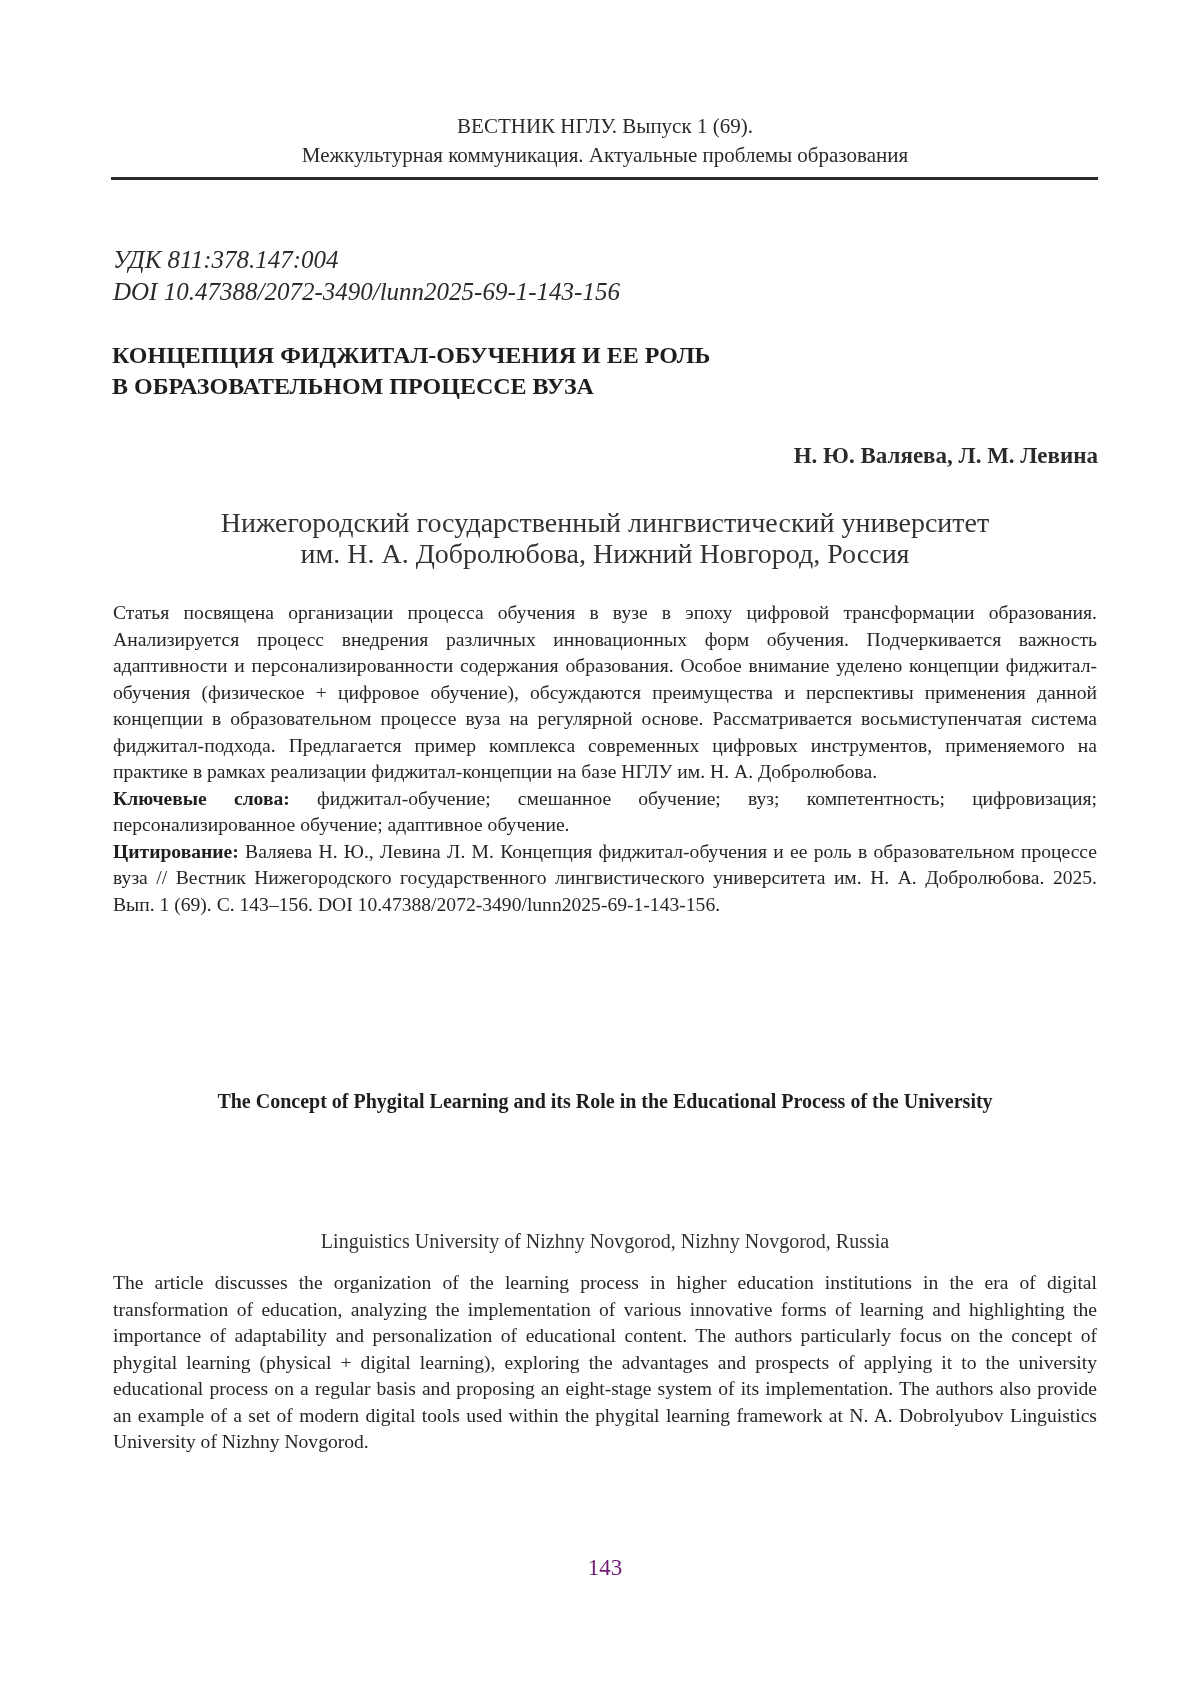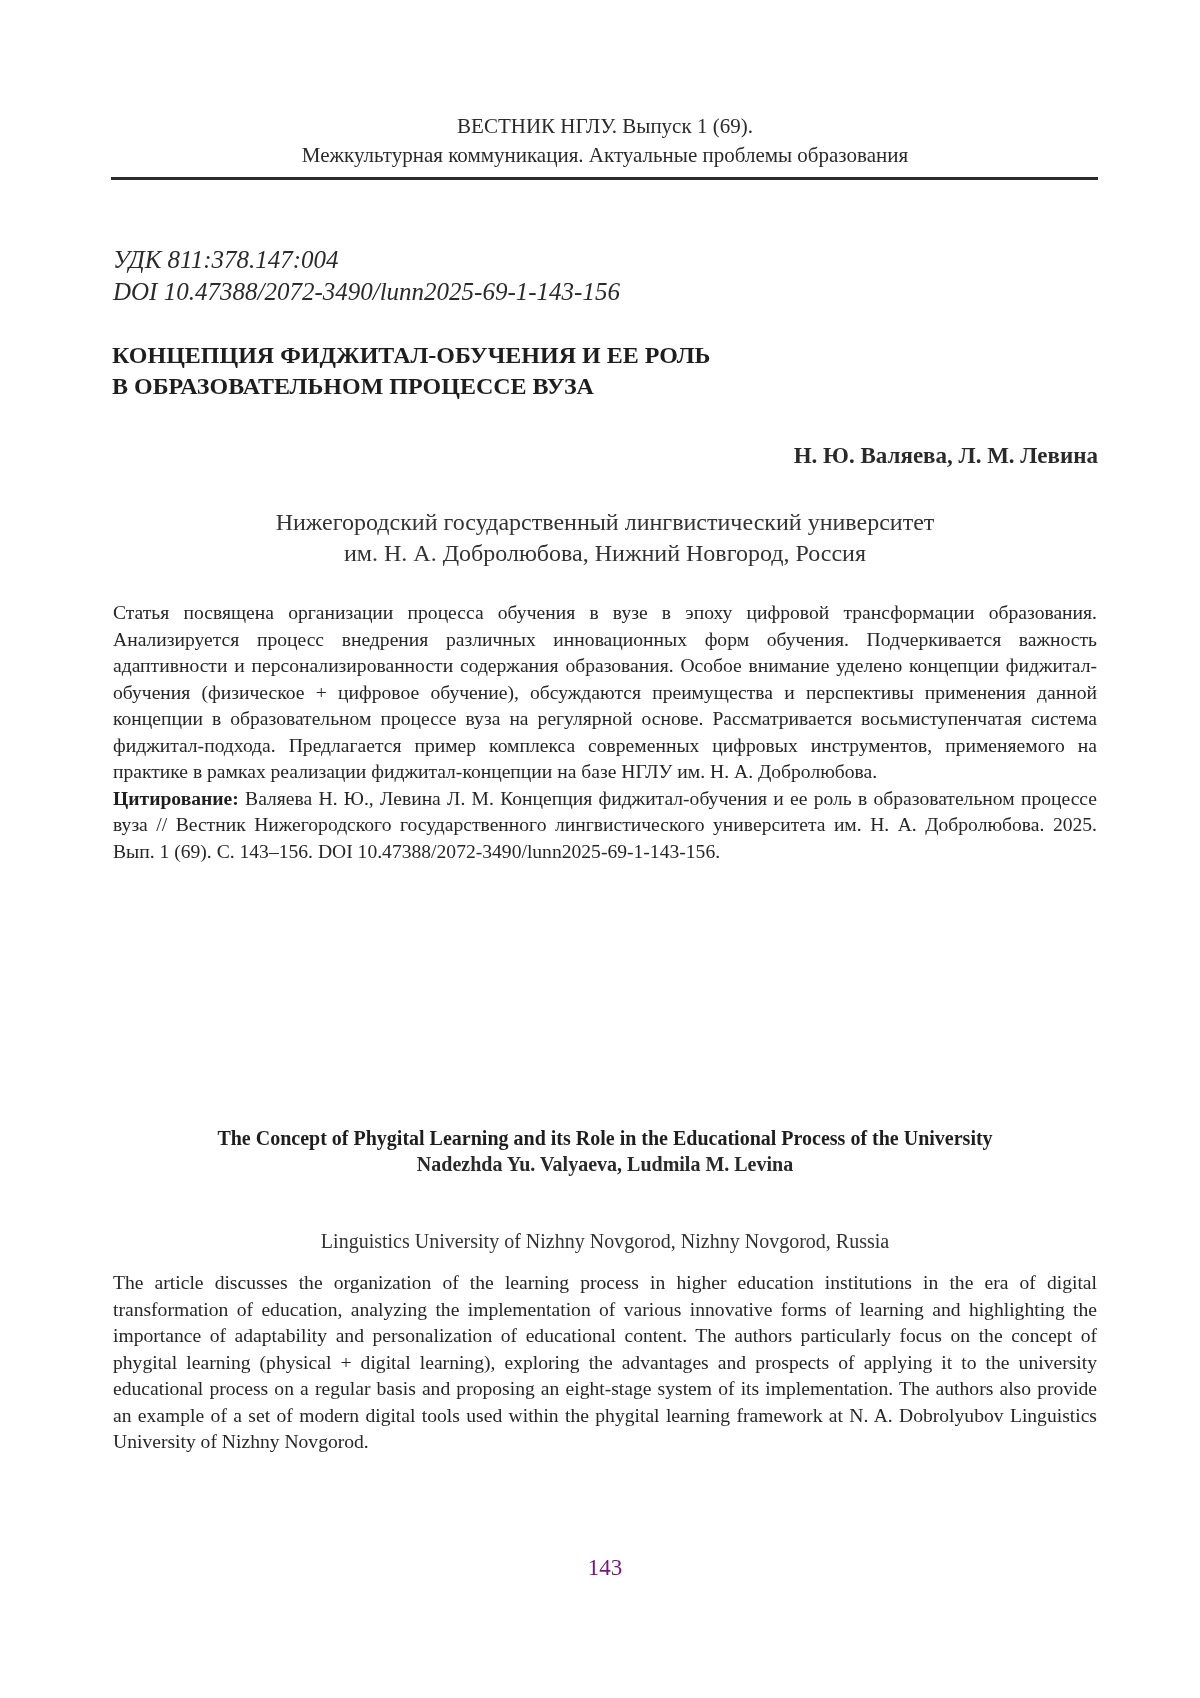--- a/index.html
+++ b/index.html
@@ -26,34 +26,33 @@
       text-align: left; font-weight: bold; font-size: 24px; line-height: 31px;
       color: #1e1e1e;
     }
     .authors-ru {
       position: absolute; left: 112px; width: 986px; top: 441px;
       text-align: right; font-weight: bold; font-size: 23px; line-height: 30px;
       color: #2a2a2a;
     }
     .affil-ru {
       position: absolute; left: 112px; width: 986px; top: 507px;
-      text-align: center; font-size: 24px; line-height: 31px; color: #333333;
+      text-align: center; font-size: 28px; line-height: 31px; color: #333333;
     }
     .abstract-ru {
       position: absolute; left: 113px; width: 984px; top: 600px;
       font-size: 19.6px; line-height: 26.5px; text-align: justify; color: #262626;
       hyphens: manual;
     }
     .abstract-ru p { margin: 0; }
     .label-bold { font-weight: bold; color: #1e1e1e; }
     .title-en {
       position: absolute; left: 112px; width: 986px; top: 1087px;
       text-align: center; font-weight: bold; font-size: 20px; line-height: 28px;
       color: #1e1e1e;
-      margin-top: 37px;
     }
     .authors-en {
       position: absolute; left: 112px; width: 986px; top: 1150px;
       text-align: center; font-weight: bold; font-size: 20px; line-height: 28px;
       color: #2a2a2a;
     }
     .affil-en {
       position: absolute; left: 112px; width: 986px; top: 1210px;
       text-align: center; font-size: 20px; line-height: 28px; color: #333333; margin-top: 17px;
     }
@@ -92,26 +91,26 @@
 
   <div class="authors-ru">Н. Ю. Валяева, Л. М. Левина</div>
 
   <div class="affil-ru">
     <span class="line">Нижегородский государственный лингвистический университет</span>
     <span class="line">им. Н. А. Добролюбова, Нижний Новгород, Россия</span>
   </div>
 
   <div class="abstract-ru">
     <p>Статья посвящена организации процесса обучения в вузе в эпоху цифровой трансформации образования. Анализируется процесс внедрения различных инновационных форм обучения. Подчеркивается важность адаптивности и персонализированности содержания образования. Особое внимание уделено концепции фиджитал-обучения (физическое + цифровое обучение), обсуждаются преимущества и перспективы применения данной концепции в образовательном процессе вуза на регулярной основе. Рассматривается восьмиступенчатая система фиджитал-подхода. Предлагается пример комплекса современных цифровых инструментов, применяе­мого на практике в рамках реализации фиджитал-концепции на базе НГЛУ им. Н. А. Добро­любова.</p>
+    <p><span class="label-bold">Ключевые слова:</span><span> фиджитал-обучение; смешанное обучение; вуз; компетентность; цифрови­зация; персонализированное обучение; адаптивное обучение.</span></p>
     <p><span class="label-bold">Цитирование:</span><span> Валяева Н. Ю., Левина Л. М. Концепция фиджитал-обучения и ее роль в образо­вательном процессе вуза // Вестник Нижегородского государственного лингвистического универ­ситета им. Н. А. Добролюбова. 2025. Вып. 1 (69). С. 143–156. DOI 10.47388/2072-3490/lunn2025-69-1-143-156.</span></p>
   </div>
 
   <div class="title-en">The Concept of Phygital Learning and its Role in the Educational Process of the University</div>
 
-  <div class="authors-en">Nadezhda Yu. Valyaeva, Ludmila M. Levina</div>
 
   <div class="affil-en">Linguistics University of Nizhny Novgorod, Nizhny Novgorod, Russia</div>
 
   <div class="abstract-en">
     <p>The article discusses the organization of the learning process in higher education institutions in the era of digital transformation of education, analyzing the implementation of various innovative forms of learning and highlighting the importance of adaptability and personalization of educational con­tent. The authors particularly focus on the concept of phygital learning (physical + digital learning), exploring the advantages and prospects of applying it to the university educational process on a reg­ular basis and proposing an eight-stage system of its implementation. The authors also provide an example of a set of modern digital tools used within the phygital learning framework at N. A. Do­brolyubov Linguistics University of Nizhny Novgorod.</p>
   </div>
 
   <div class="page-number">143</div>
 
 </div>

